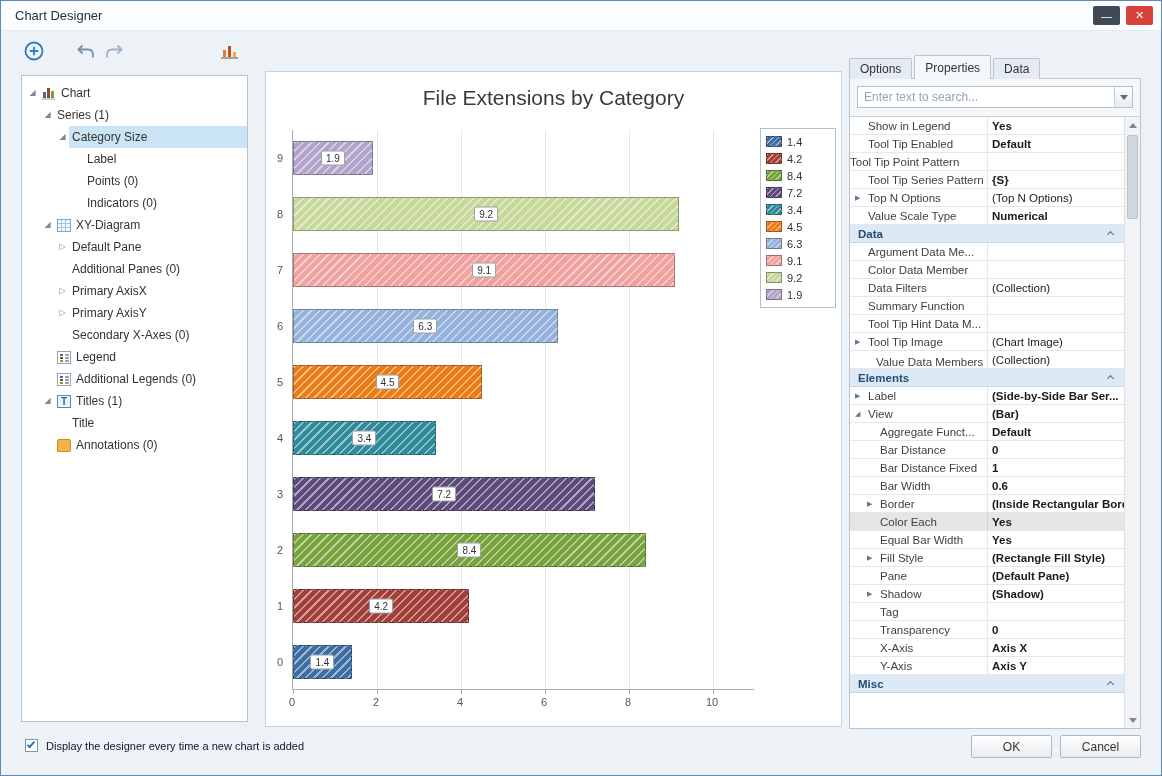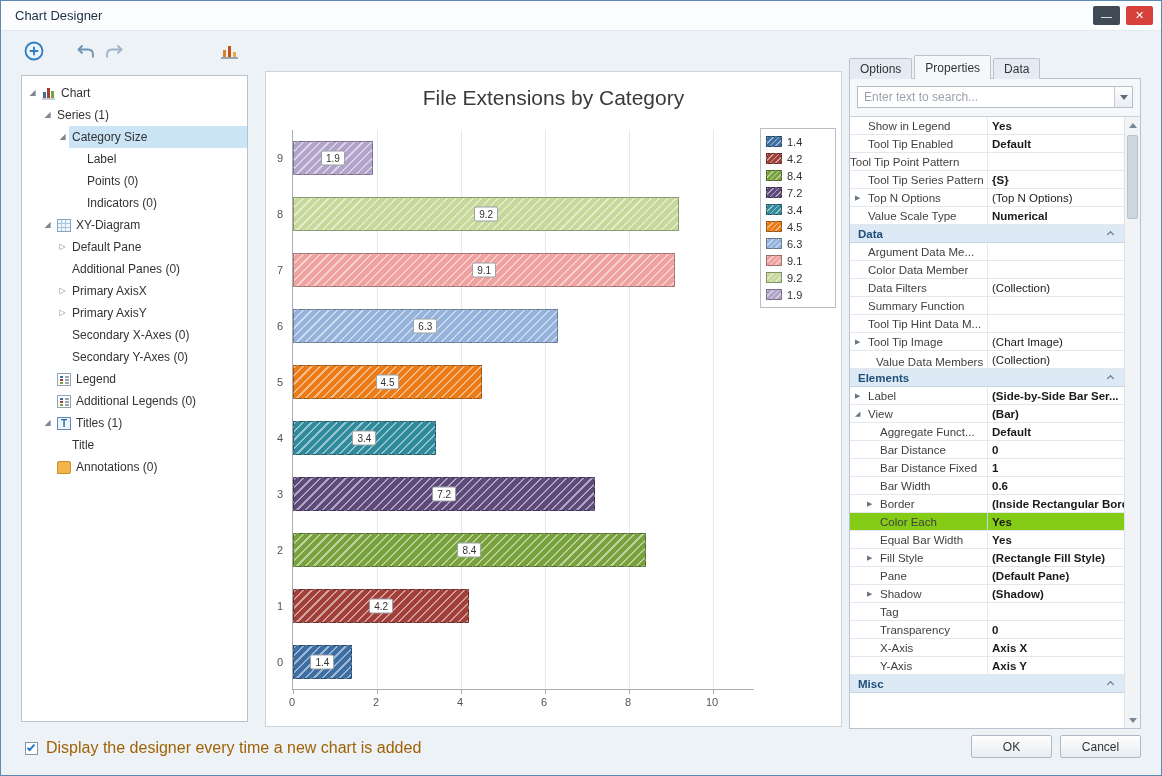--- a/index.html
+++ b/index.html
@@ -73,42 +73,42 @@
   
   .right-panel{position:absolute;left:848px;top:77px;width:292px;height:651px;background:#f4f8fb;border:1px solid #b9c4cf;}
   .searchbox{position:absolute;left:7px;top:7px;right:7px;height:22px;background:#fff;border:1px solid #b6bfc9;display:flex;}
   .search-input{flex:1;min-width:0;border:none;outline:none;font-size:12px;color:#444;padding:0 6px;background:transparent;font-family:inherit;}
   .search-input::placeholder{color:#9aa3ad;}
   .search-drop{width:18px;border-left:1px solid #c4ccd4;background:linear-gradient(#fdfdfd,#e9edf1);display:flex;align-items:center;justify-content:center;flex:none;}
   .drop-arrow{width:0;height:0;border-left:4px solid transparent;border-right:4px solid transparent;border-top:5px solid #5d6b7a;}
   .grid-wrap{position:absolute;left:0;top:37px;right:0;bottom:0;background:#fff;border-top:1px solid #c9d1d9;}
   .pg{position:absolute;left:0;top:0;right:16px;bottom:0;overflow:hidden;}
   .pg-row{height:18px;display:flex;border-bottom:1px solid #e4e7eb;position:relative;background:#fff;}
-  .pg-row.selected{background:#84cc16;}
+  .pg-row.selected{background:#e5e5e5;}
   .pg-row.selected .pg-name{border-right-color:#b9d7ef;}
   .pg-name{width:138px;flex:none;border-right:1px solid #e4e7eb;font-size:11.5px;color:#3f3f3f;display:flex;align-items:center;position:relative;overflow:hidden;white-space:nowrap;}
   .pg-exp{position:absolute;top:50%;transform:translateY(-50%);font-size:7px;color:#6b7683;}
   .pg-value{flex:1;font-size:11.5px;color:#1a1a1a;display:flex;align-items:center;padding-left:4px;overflow:hidden;white-space:nowrap;}
   .pg-value.bold{font-weight:bold;}
   .pg-swatch{width:18px;height:10px;border:1px solid #8a95a1;background:#fff;margin-right:4px;flex:none;}
   .pg-cat{height:18px;background:#dde9f4;border-bottom:1px solid #c9d6e2;display:flex;align-items:center;position:relative;}
   .pg-cat-label{font-size:11.5px;font-weight:bold;color:#1f4e79;padding-left:8px;}
   .pg-cat-chev{position:absolute;right:11px;top:7px;width:5px;height:5px;border-left:1.5px solid #5b6b7c;border-top:1.5px solid #5b6b7c;transform:rotate(45deg);}
   .scrollbar{position:absolute;right:0;top:0;bottom:0;width:16px;background:#f1f3f5;border-left:1px solid #dde1e5;}
   .sb-btn{position:absolute;left:0;width:15px;height:16px;display:flex;align-items:center;justify-content:center;}
   .sb-up{top:0;} .sb-down{bottom:0;}
   .arrow-up{width:0;height:0;border-left:4px solid transparent;border-right:4px solid transparent;border-bottom:5px solid #7a8794;}
   .arrow-down{width:0;height:0;border-left:4px solid transparent;border-right:4px solid transparent;border-top:5px solid #7a8794;}
   .sb-thumb{position:absolute;left:2px;right:2px;top:18px;height:84px;background:#cfd7de;border:1px solid #b9c2cb;border-radius:2px;}
 
   
   .footer-check{position:absolute;left:24px;top:738px;display:flex;align-items:center;gap:8px;}
   .checkbox{width:13px;height:13px;background:#fff;border:1px solid #8795a3;position:relative;display:inline-block;}
   .checkbox .mark{position:absolute;left:1px;top:2px;width:8px;height:4px;border-left:2px solid #1f76c8;border-bottom:2px solid #1f76c8;transform:rotate(-48deg);}
-  .check-label{font-size:16px;color:#a16207;}
+  .check-label{font-size:11px;color:#0f172a;}
   .btn{position:absolute;top:734px;width:81px;height:23px;background:linear-gradient(#fefefe,#e7ecf1);border:1px solid #aeb9c4;border-radius:2px;font-size:12px;color:#333;font-family:inherit;display:flex;align-items:center;justify-content:center;}
   .btn-ok{left:970px;} .btn-cancel{left:1059px;}
 </style>
 </head>
 <body>
 
 <div class="window">
 
   <div class="titlebar">
     <span class="title-text">Chart Designer</span>
@@ -217,26 +217,20 @@
       <div class="tree-row" style="padding-left: 34px;">
         <span class="tree-exp">▷</span>
         <span class="tree-body">
           <span class="tree-label">Primary AxisY</span>
         </span>
       </div>
       <div class="tree-row" style="padding-left: 34px;">
         <span class="tree-exp"></span>
         <span class="tree-body">
           <span class="tree-label">Secondary X-Axes (0)</span>
-        </span>
-      </div>
-      <div class="tree-row" style="padding-left: 34px;">
-        <span class="tree-exp"></span>
-        <span class="tree-body">
-          <span class="tree-label">Secondary Y-Axes (0)</span>
         </span>
       </div>
       <div class="tree-row" style="padding-left: 19px;">
         <span class="tree-exp"></span>
         <span class="tree-body">
           <span class="tico tico-legend"></span>
           <span class="tree-label">Legend</span>
         </span>
       </div>
       <div class="tree-row" style="padding-left: 19px;">

